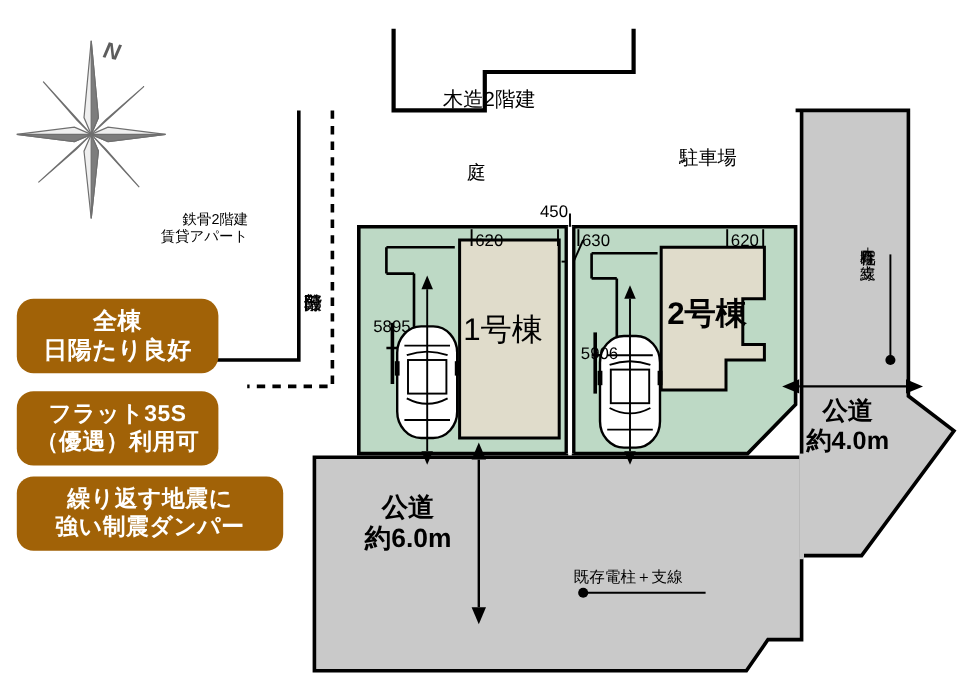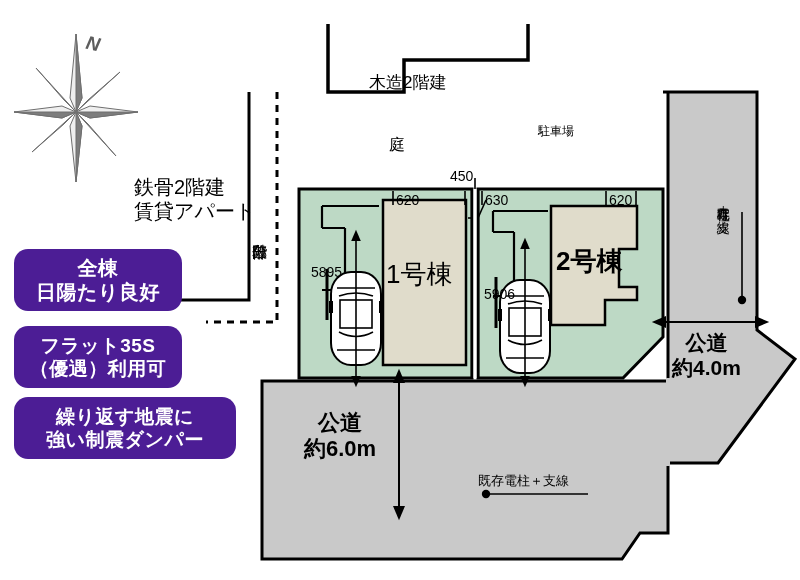--- a/index.html
+++ b/index.html
@@ -8,21 +8,21 @@
     background:#ffffff;
     font-family:"Liberation Sans","DejaVu Sans",sans-serif;
     overflow:hidden;
     position:relative;
   }
   #stage{position:absolute;left:0;top:0;width:800px;height:580px;}
   #stage svg{position:absolute;left:0;top:0;}
 
   .badge{
     position:absolute;
-    background:#4c1d95;
+    background:#a16207;
     border-radius:14px;
     color:#ffffff;
     font-weight:bold;
     display:flex;
     flex-direction:column;
     align-items:center;
     justify-content:center;
     line-height:1.22;
     letter-spacing:0.5px;
     text-align:center;
@@ -40,25 +40,25 @@
   }
   .vlbl{
     position:absolute;
     color:#000;
     writing-mode:vertical-rl;
     text-orientation:upright;
     line-height:1.05;
     white-space:nowrap;
   }
   #lbl-wood{left:369px;top:32px;font-size:17px;margin-top:41px;}
-  #lbl-steel{left:134px;top:176px;font-size:20px;text-align:left;}
+  #lbl-steel{left:134px;top:176px;font-size:12px;text-align:right;}
   #lbl-steel span{display:block;}
   #lbl-stairs{left:252px;top:232px;font-size:15px;}
   #lbl-garden{left:389px;top:136px;font-size:16px;}
-  #lbl-parking{left:538px;top:124px;font-size:12px;}
+  #lbl-parking{left:566px;top:124px;font-size:16px;}
   #lbl-pole-r{left:716px;top:198px;font-size:13px;}
   #lbl-pole-b{left:478px;top:473px;font-size:13px;}
 
   #lbl-b1{left:386px;top:259px;font-size:26px;font-weight:normal;}
   #lbl-b2{left:556px;top:246px;font-size:26px;font-weight:bold;text-align:right;}
 
   .dim{position:absolute;font-size:14px;color:#000;white-space:nowrap;}
   #dim-450{left:450px;top:168px;}
   #dim-620a{left:396px;top:192px;}
   #dim-630{left:485px;top:192px;}

